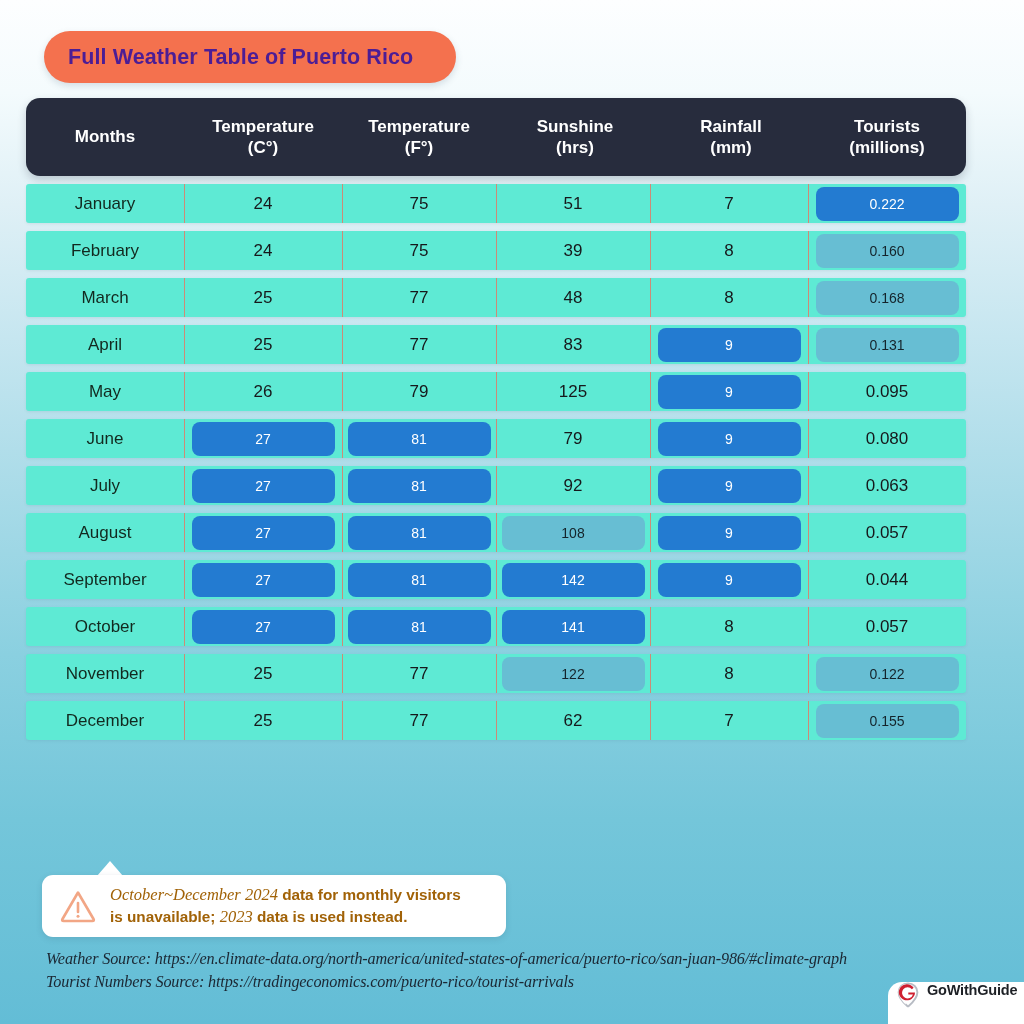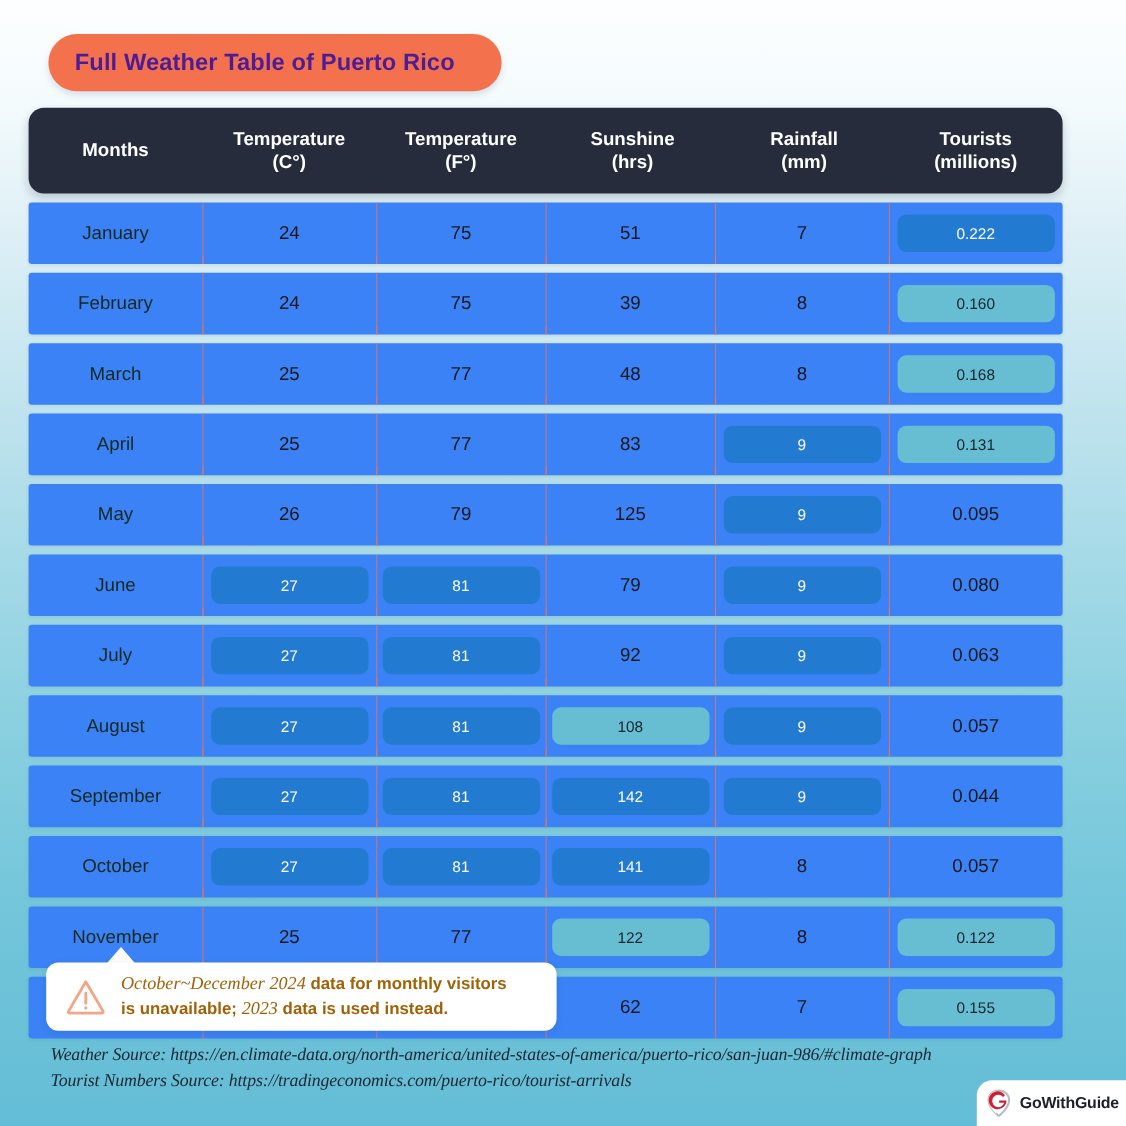--- a/index.html
+++ b/index.html
@@ -68,22 +68,22 @@
     color: #ffffff;
     font-size: 17px;
     font-weight: 600;
     line-height: 1.25;
     text-align: center;
   }
   #thead .cell .u { font-weight: 600; font-size: 17px; }
 
   
   .brow {
-    height: 56px;
-    background: #3b82f6;
+    height: 39px;
+    background: #5eead4;
     margin-bottom: 8px;
     border-radius: 3px;
     box-shadow: 0 1px 3px rgba(60,90,110,.10);
   }
   .brow:last-child { margin-bottom: 0; }
   .brow .cell {
     display: flex; align-items: center; justify-content: center;
     position: relative;
     font-size: 17px;
     color: #16181b;
@@ -170,21 +170,21 @@
     letter-spacing: -.15px;
   }
 
   
   #logo {
     position: absolute;
     right: 0px; bottom: 0px;
     width: 136px; height: 42px;
     background: #ffffff;
     border-top-left-radius: 14px;
-    display: flex; align-items: center;
+    display: flex; 
     padding-left: 8px;
   }
   #logo-mark { width: 24px; height: 26px; margin-right: 7px; flex: 0 0 auto; }
   #logo-text {
     font-size: 14.5px; font-weight: 700; color: #1d2025;
     letter-spacing: -.2px;
   }
 </style>
 </head>
 <body>

